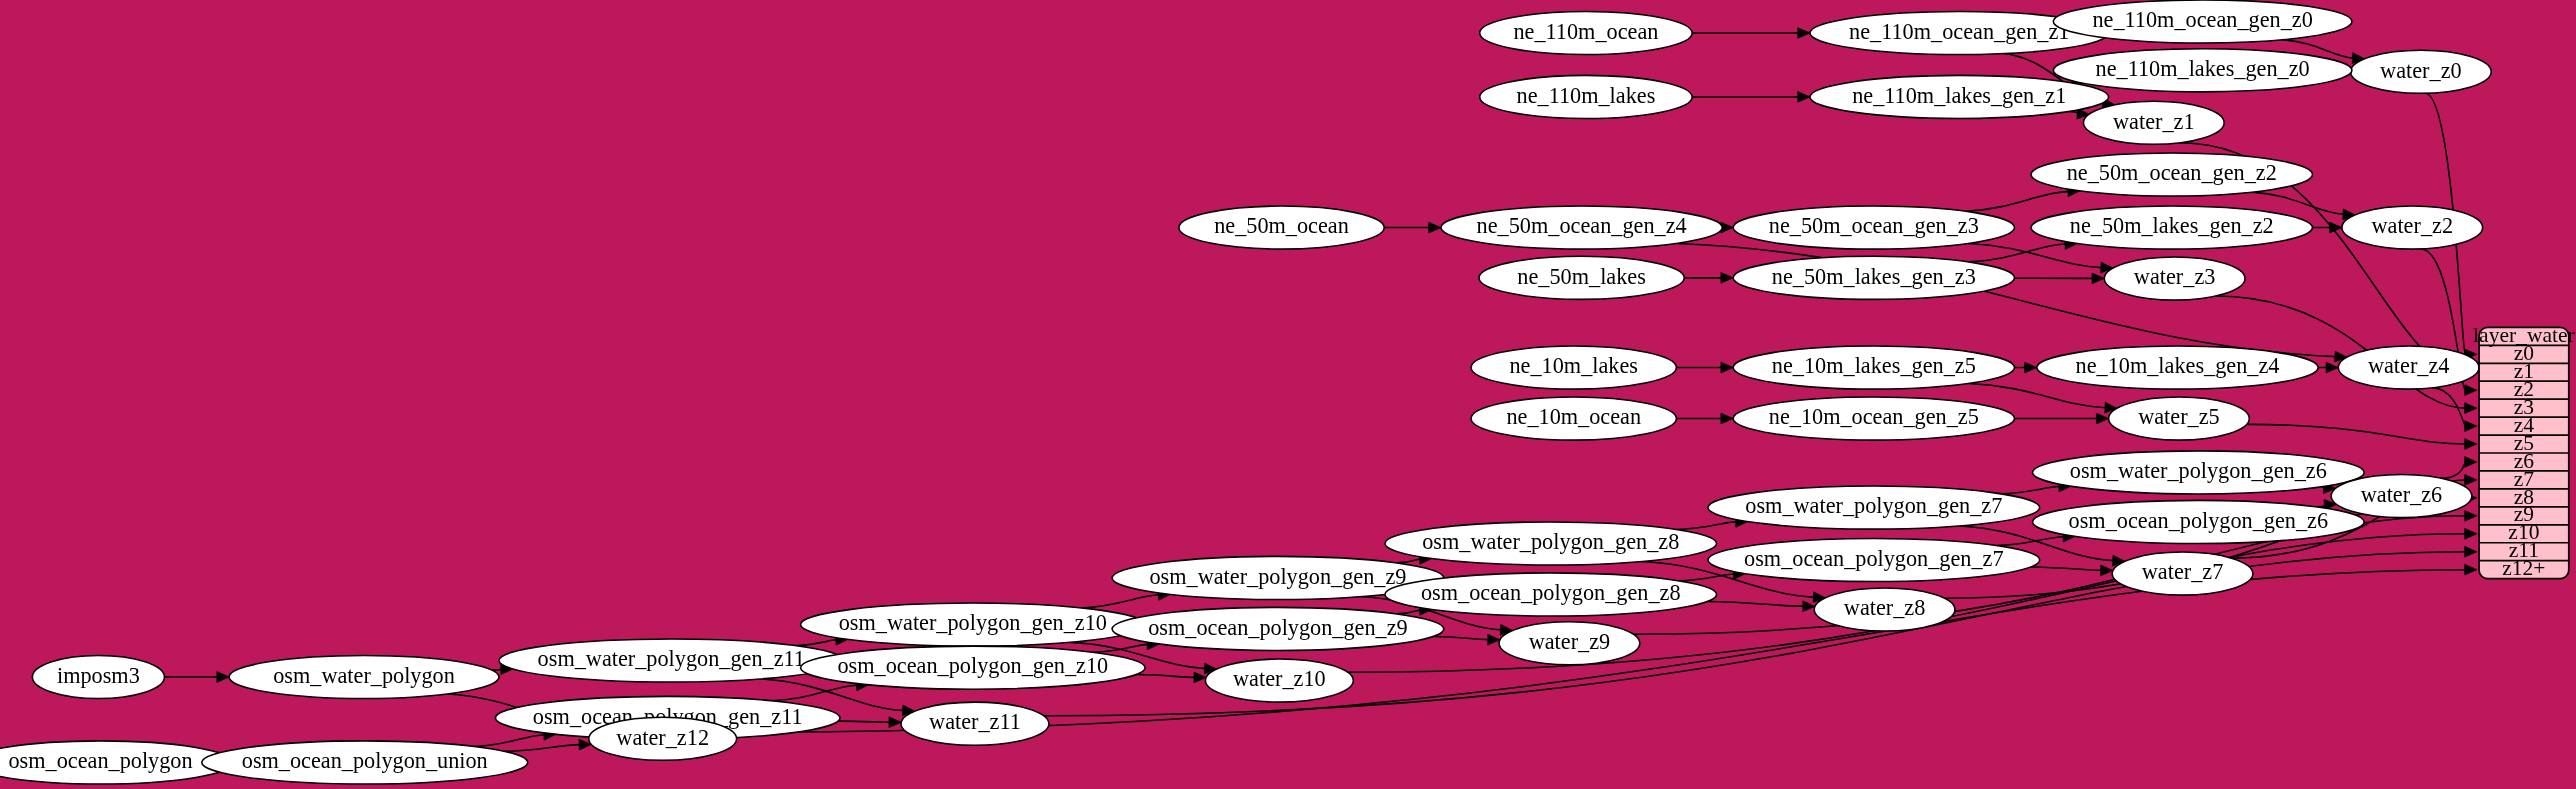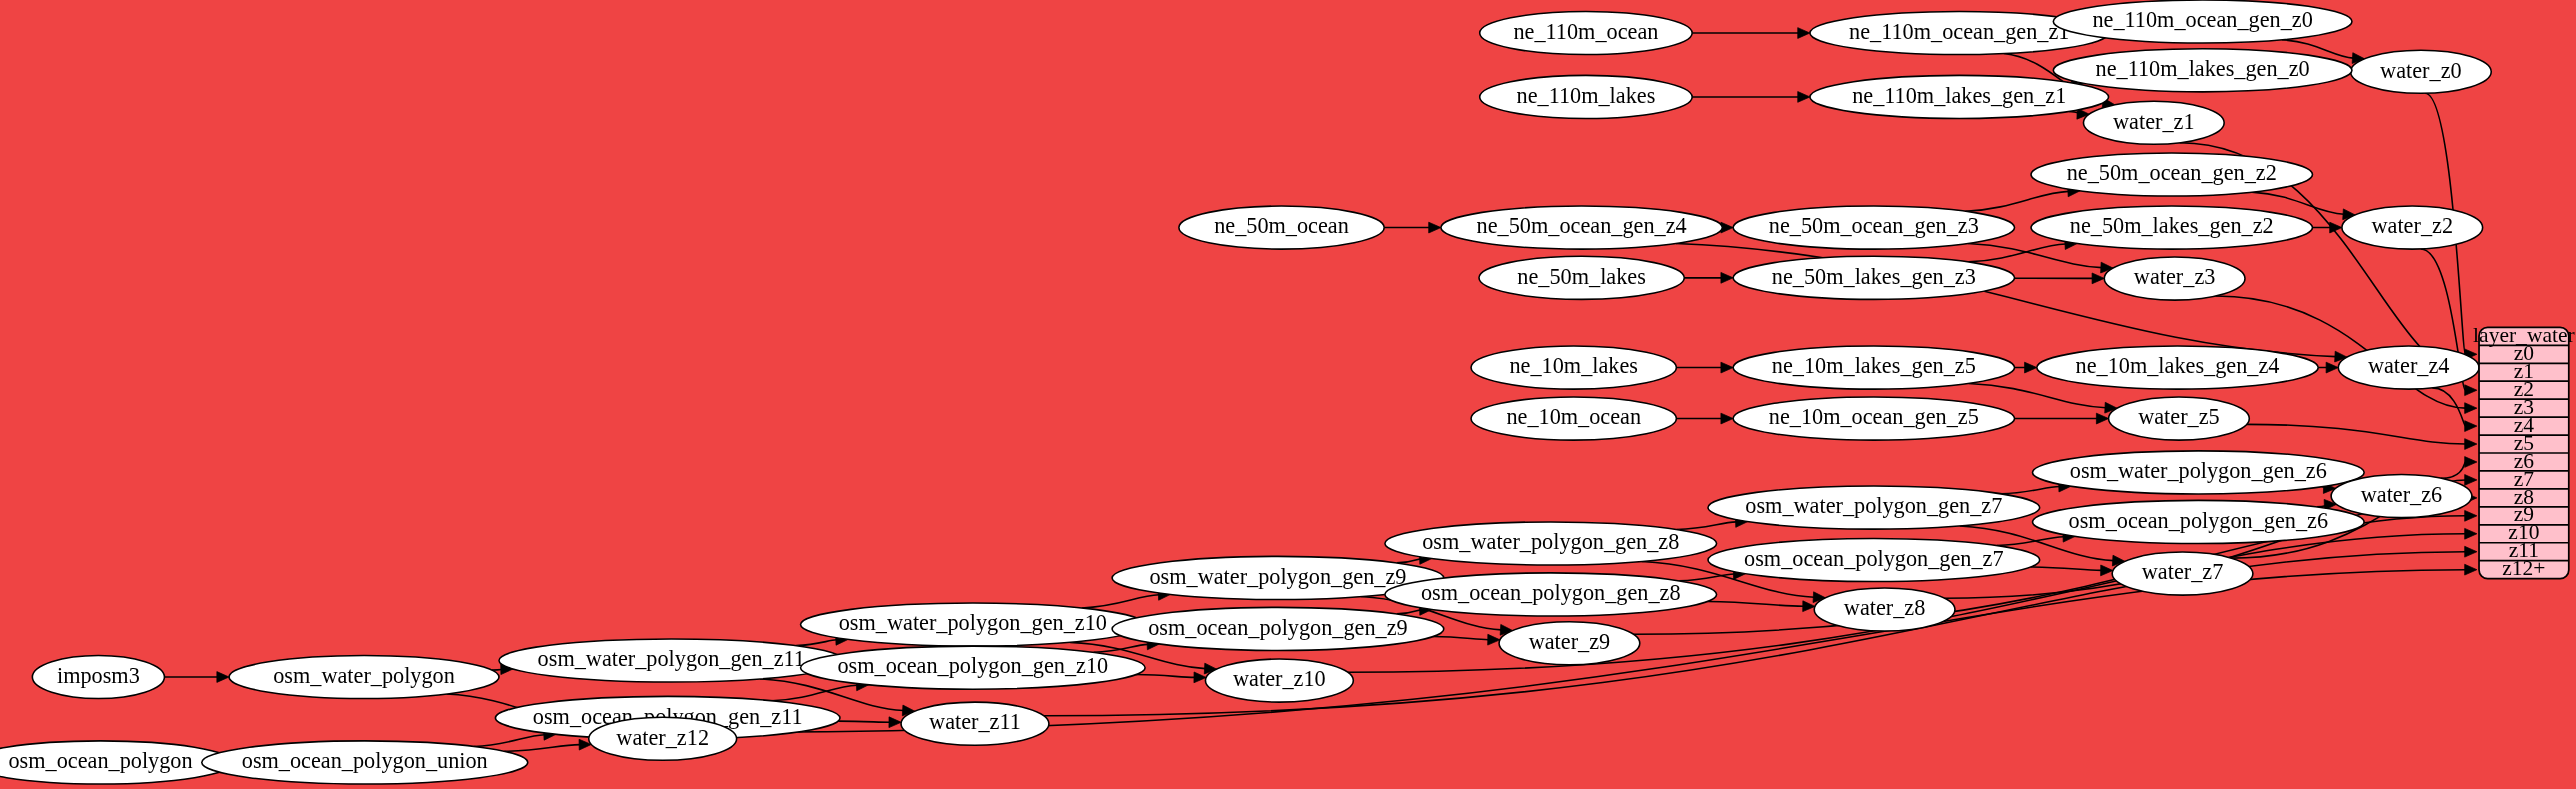--- a/index.html
+++ b/index.html
@@ -1,17 +1,17 @@
 <!DOCTYPE html>
 <html style="font-size:11.5px"><head>
 <meta charset="utf-8">
 <style>
   html,body{margin:0;padding:0;background:#ffffff;}
   body{font-family:"Liberation Serif", serif;}
-  #canvas-wrap{position:relative;width:2576px;height:789px;background:#ef4444;overflow:hidden;}
+  #canvas-wrap{position:relative;width:2576px;height:789px;background:#be185d;overflow:hidden;}
   svg#graph{position:absolute;left:0;top:0;width:2576px;height:789px;display:block;}
   .node-ellipse{fill:#ffffff;stroke:#000000;stroke-width:2.2;}
   .node-label{font-family:"Liberation Serif", serif;font-size:31px;fill:#000000;text-anchor:middle;dominant-baseline:middle;}
   .edge-path{fill:none;stroke:#000000;stroke-width:2.2;}
   .edge-head{fill:#000000;stroke:#000000;stroke-width:1;}
   .rec-body{fill:#ffc0cb;stroke:#000000;stroke-width:2.4;}
   .rec-sep{stroke:#000000;stroke-width:2.4;}
   .rec-label{font-family:"Liberation Serif", serif;font-size:30px;fill:#000000;text-anchor:middle;dominant-baseline:middle;}
   .rec-title{font-family:"Liberation Serif", serif;font-size:30px;fill:#000000;text-anchor:middle;dominant-baseline:middle;}
 </style>

